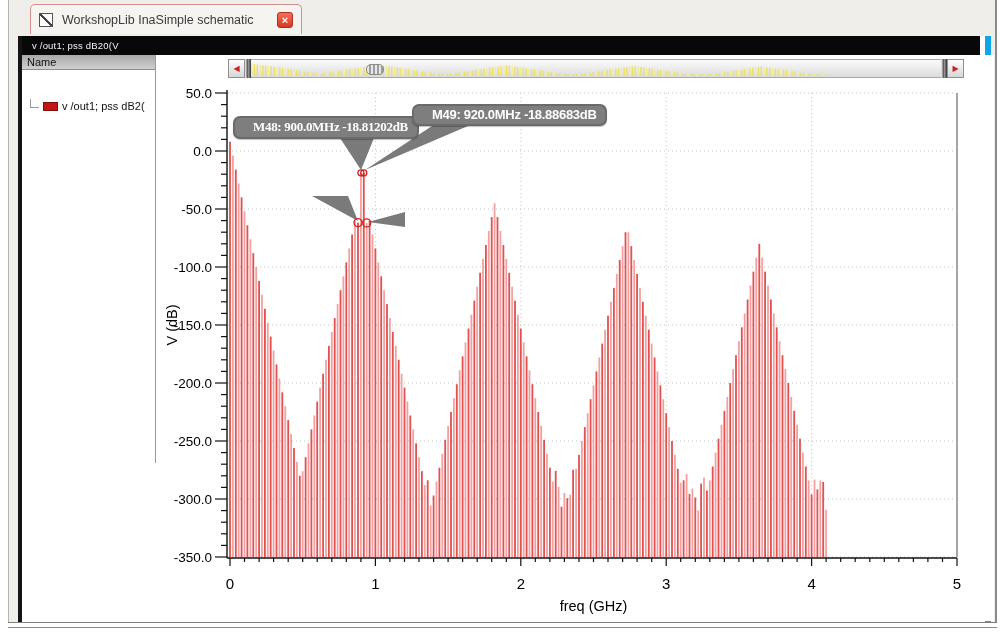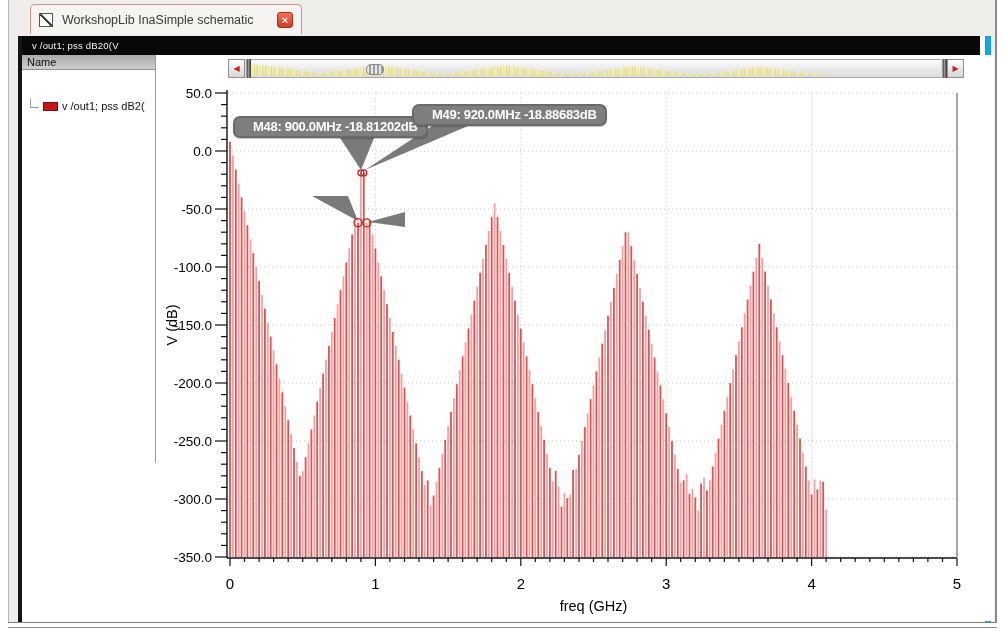--- a/index.html
+++ b/index.html
@@ -55,21 +55,21 @@
   .sb-grip { position:absolute; left:115px; top:4px; width:18px; height:11px; border-radius:5px;
              background:repeating-linear-gradient(90deg,#e8e8e8 0 2px,#9d9d9d 2px 4px);
              border:1px solid #8a8a8a; }
 
   .plot-svg { position:absolute; left:0; top:0; width:1005px; height:638px; z-index:5; pointer-events:none; }
 
   
   .callout { position:absolute; z-index:6; background:#7e7e7e; border:2px solid #6a6a6a; border-radius:7px;
              color:#fff; font-size:13px; font-weight:bold; letter-spacing:-0.3px;
              padding:1px 9px 2px 18px; white-space:nowrap; box-shadow:0 1px 1px rgba(0,0,0,0.25); }
-  .m48 { left:233px; top:116px; }
+  .m48 { left:233px; top:116px;font-family:Liberation Serif, serif; }
   .m49 { left:412px; top:104px; }
   .m47 { left:240px; top:175px; }
   .m50 { left:403px; top:207px; }
 </style>
 </head>
 <body>
 
 <div class="window">
   <div class="chrome"></div>
 

